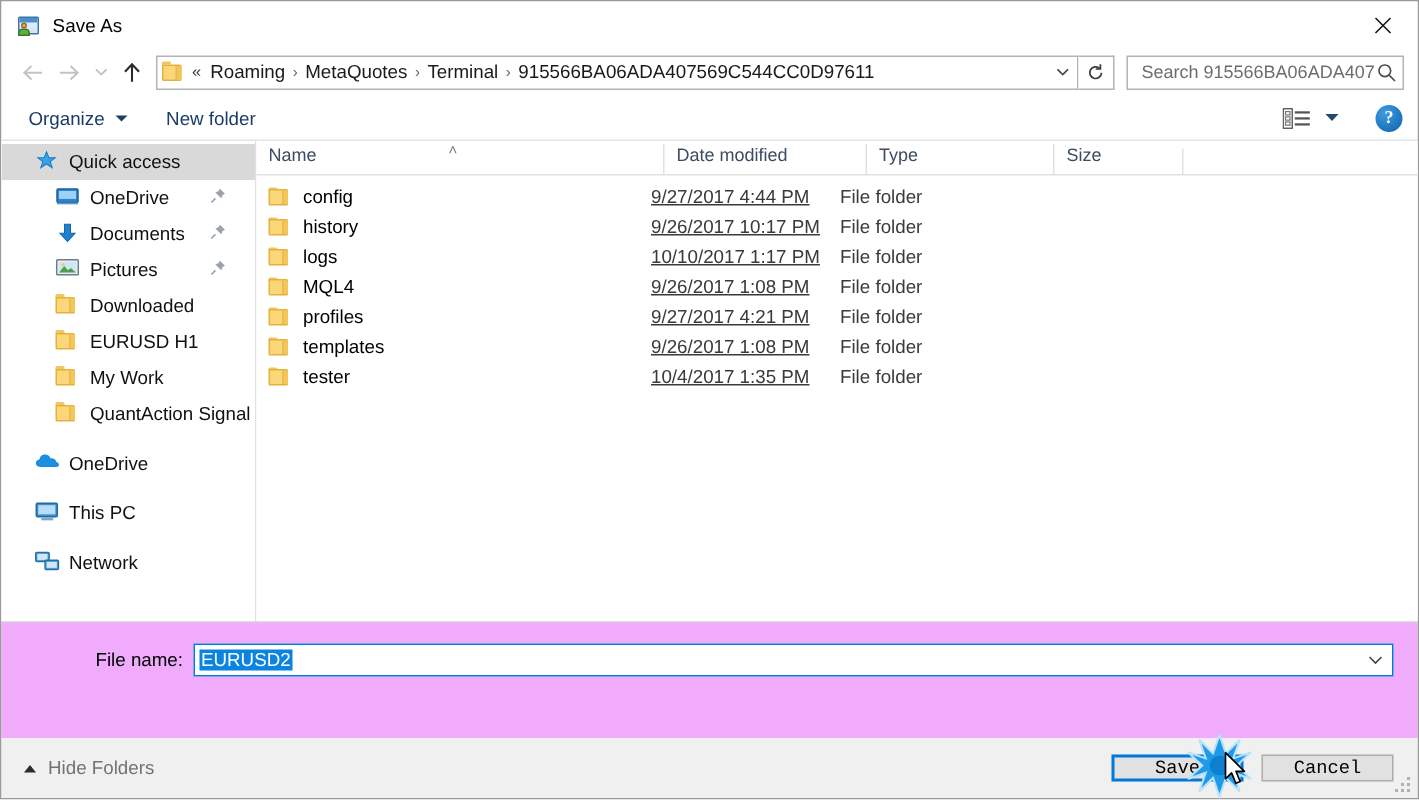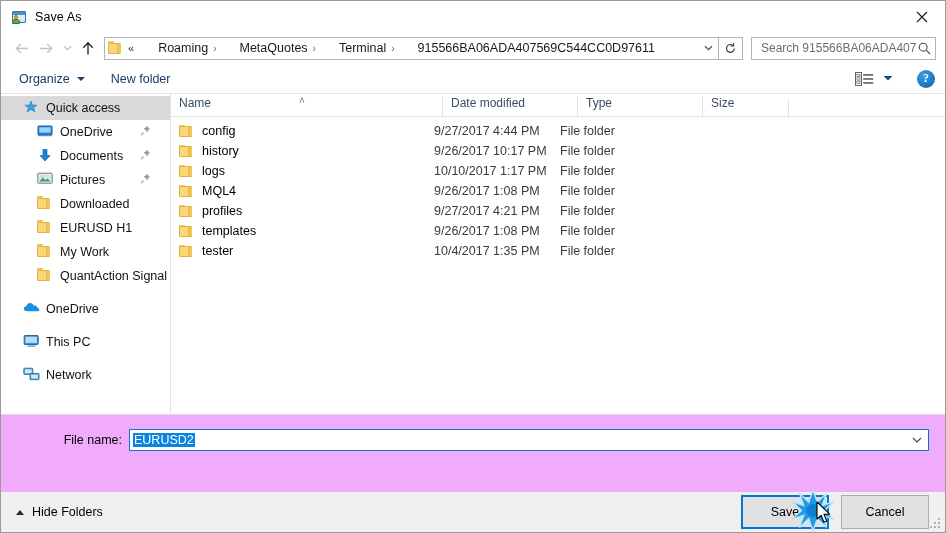--- a/index.html
+++ b/index.html
@@ -118,21 +118,20 @@
     flex: 1 1 auto;
     min-width: 0;
     overflow: hidden;
     white-space: nowrap;
   }
   .crumb {
     font-size: 12.5px;
     color: #1a1a1a;
     padding: 1px 4px;
     cursor: default;
-    margin-left: 18px;
   }
   .crumb-sep {
     color: #666;
     font-size: 10px;
     padding: 0 1px;
   }
   .crumb-dblsep {
     color: #333;
     font-size: 11px;
     padding: 0 2px 0 1px;
@@ -333,21 +332,21 @@
     font-size: 12.5px;
     cursor: default;
   }
   .cell-name {
     width: 263px; flex: 0 0 263px;
     display: flex; align-items: center;
     padding-left: 8px;
     color: #000;
   }
   .cell-name .folder { margin-right: 8px; flex: 0 0 15px; }
-  .cell-date { width: 126px; flex: 0 0 126px; color: #3a3a3a; }
+  .cell-date { width: 126px; flex: 0 0 126px; color: #3a3a3a; text-decoration: underline; }
   .cell-type { width: 116px; flex: 0 0 116px; color: #3a3a3a; }
   .cell-size { width: 77px; flex: 0 0 77px; color: #3a3a3a; }
 
   
   .formarea {
     flex: 0 0 78px;
     background: #f0abfc;
     border-top: 1px solid #dcdcdc;
     padding: 12px 0 0 0;
   }
@@ -406,47 +405,48 @@
     background: #f0f0f0;
     display: flex;
     align-items: center;
     padding: 0 16px 0 10px;
     position: relative;
   }
   .hidefolders {
     display: flex;
     align-items: center;
     font-size: 12.5px;
-    color: #000000;
+    color: #737373;
     cursor: default;
   }
   .hf-caret {
     width: 0; height: 0;
     border-left: 4.5px solid transparent;
     border-right: 4.5px solid transparent;
     border-bottom: 5px solid #2b2b2b;
     margin-right: 8px;
     margin-left: 5px;
   }
   .btns {
     margin-left: auto;
     display: flex;
     align-items: center;
   }
   .btn {
     width: 88px;
-    height: 34px;
+    height: 18px;
     font-size: 12.5px;
     display: flex;
     align-items: center;
     justify-content: center;
     background: #e1e1e1;
     border: 1px solid #adadad;
     color: #000;
     cursor: default;
+    font-family: Liberation Mono, monospace;
   }
   .btn.primary {
     border: 2px solid #0078d7;
     background: #e1e1e1;
     margin-right: 12px;
   }
   .grip {
     position: absolute;
     right: 4px; bottom: 3px;
     width: 11px; height: 11px;

